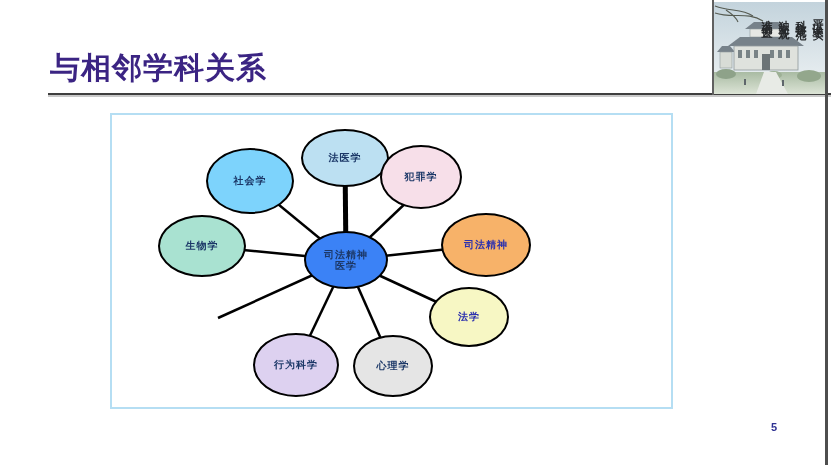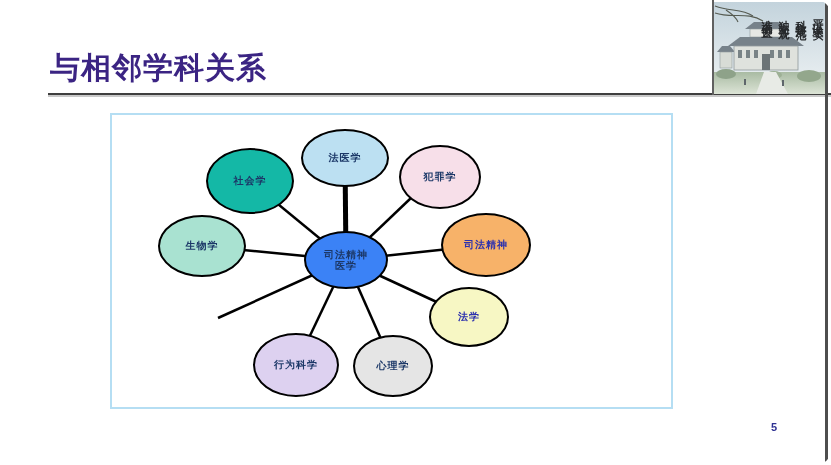--- a/index.html
+++ b/index.html
@@ -1,17 +1,17 @@
 <!DOCTYPE html>
 <html><head>
 <meta charset="utf-8">
 <style>
   html,body{margin:0;padding:0;background:#fff;}
   .slide{position:relative;width:831px;height:465px;background:#ffffff;overflow:hidden;
-         font-family:"Liberation Sans",sans-serif;border-radius:15px;}
+         font-family:"Liberation Sans",sans-serif;}
   
   .title{position:absolute;left:50px;top:48px;margin:0;font-size:30px;font-weight:bold;
          color:#3B2483;letter-spacing:1px;font-family:"Liberation Sans",sans-serif;}
   .rule{position:absolute;left:48px;right:0;top:93px;height:2px;background:#3f3f3f;
         box-shadow:0 2px 0 0 #c9c9c9;}
   
   .photo{position:absolute;left:714px;top:2px;width:112px;height:92px;overflow:hidden;}
   .photo-sep{position:absolute;left:712px;top:0;width:2px;height:95px;background:#606060;}
   .right-border{position:absolute;left:825px;top:0;width:3px;height:465px;background:#4e4e4e;}
   .mottoes{position:absolute;top:9px;right:3px;display:flex;gap:6px;}
@@ -102,39 +102,39 @@
         <line x1="234" y1="145" x2="281" y2="251" stroke="#000000" stroke-width="2.5"></line>
         <line x1="234" y1="145" x2="184" y2="250" stroke="#000000" stroke-width="2.5"></line>
         <line x1="234" y1="145" x2="106" y2="203" stroke="#000000" stroke-width="2.5"></line>
         <line x1="234" y1="145" x2="90" y2="131" stroke="#000000" stroke-width="2.5"></line>
         <line x1="234" y1="145" x2="138" y2="66" stroke="#000000" stroke-width="2.5"></line>
       </svg>
 
   <div class="node" style="left: 189px; top: 14px; width: 88px; height: 58px; background: rgb(188, 224, 242); color: rgb(28, 56, 104);">
         <div>法医学</div>
       </div>
-      <div class="node" style="left: 287px; top: 30px; width: 82px; height: 64px; background: rgb(247, 223, 233); color: rgb(28, 56, 104);">
+      <div class="node" style="left: 268px; top: 30px; width: 82px; height: 64px; background: rgb(247, 223, 233); color: rgb(28, 56, 104);">
         <div>犯罪学</div>
       </div>
       <div class="node" style="left: 329px; top: 98px; width: 90px; height: 64px; background: rgb(247, 178, 105); color: rgb(45, 49, 174);">
         <div>司法精神</div>
       </div>
       <div class="node" style="left: 317px; top: 172px; width: 80px; height: 60px; background: rgb(247, 247, 196); color: rgb(45, 49, 174);">
         <div>法学</div>
       </div>
       <div class="node" style="left: 241px; top: 220px; width: 80px; height: 62px; background: #e5e5e5; color: rgb(28, 56, 104);">
         <div>心理学</div>
       </div>
       <div class="node" style="left: 141px; top: 218px; width: 86px; height: 64px; background: rgb(221, 209, 240); color: rgb(28, 56, 104);">
         <div>行为科学</div>
       </div>
       <div class="node" style="left: 46px; top: 100px; width: 88px; height: 62px; background: rgb(169, 226, 209); color: rgb(28, 56, 104);">
         <div>生物学</div>
       </div>
-      <div class="node" style="left: 94px; top: 33px; width: 88px; height: 66px; background: #14b8a6; color: rgb(28, 56, 104); text-align: right;">
+      <div class="node" style="left: 94px; top: 33px; width: 88px; height: 66px; background: #7dd3fc; color: rgb(28, 56, 104); text-align: right;">
         <div>社会学</div>
       </div>
       <div class="node" style="left: 192px; top: 116px; width: 84px; height: 58px; background: #3b82f6; color: rgb(28, 56, 104);">
         <div>司法精神</div>
         <div>医学</div>
       </div>
     </div>
 
   <div class="pagenum">5</div>
 </div>

